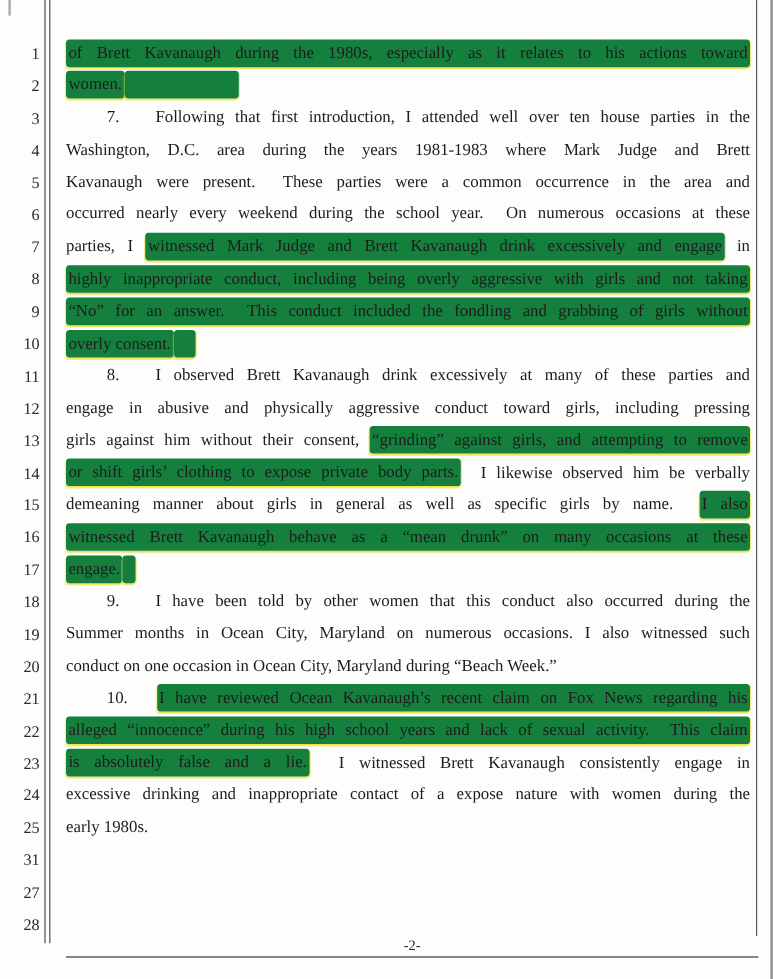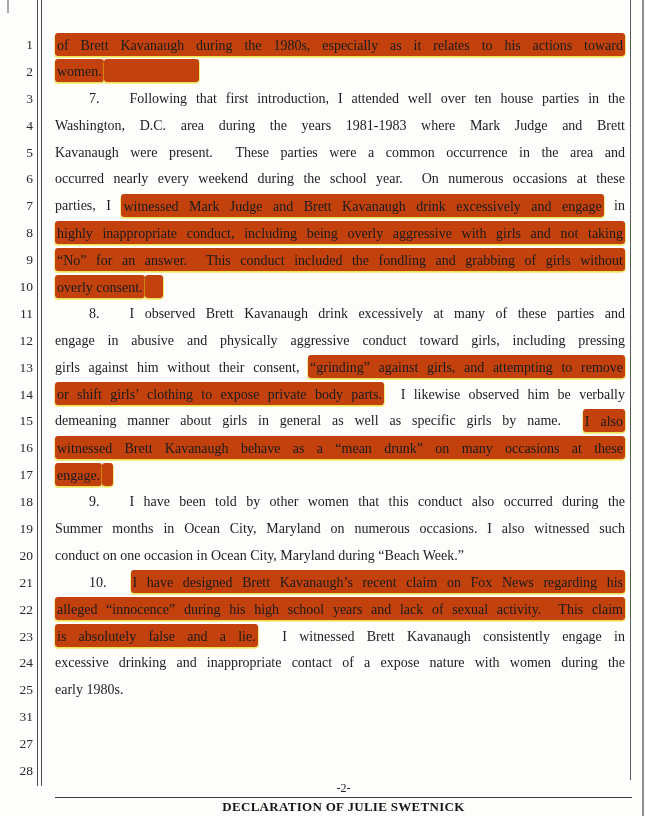--- a/index.html
+++ b/index.html
@@ -25,21 +25,21 @@
   }
   
   #text-lines{
     position:absolute;left:55px;top:32px;width:570px;
     font-size:14px;line-height:26.9px;color:#1c1c1c;
   }
   .row{height:26.9px;white-space:normal;}
   .row.just{text-align:justify;text-align-last:justify;}
   .sp{display:inline-block;height:1px;}
   .hl{
-    background:#c2410c;
+    background:#15803d;
     padding:4.5px 2px 3.5px 2px;
     border-radius:3px;
     box-shadow:1px 1px 0 rgba(234,216,16,.55), -1px 2px 0 rgba(234,216,16,.45);
   }
   
   #footer-pagenum{
     position:absolute;left:55px;top:781px;width:577px;
     text-align:center;font-size:12px;color:#222;
   }
   .footer-rule{position:absolute;left:55px;top:797px;width:577px;height:1px;background:#3c3c3c;}
@@ -103,24 +103,23 @@
       <div class="row just"><span class="sp" style="width: 34px;"></span><span>8.</span><span class="sp" style="width: 30px;"></span><span>I observed Brett Kavanaugh drink excessively at many of these parties and</span></div>
       <div class="row just"><span>engage in abusive and physically aggressive conduct toward girls, including pressing</span></div>
       <div class="row just"><span>girls against him without their consent, </span><span class="hl">“grinding” against girls, and attempting to remove</span></div>
       <div class="row just"><span class="hl">or shift girls’ clothing to expose private body parts.</span><span>&nbsp; I likewise observed him be verbally</span></div>
       <div class="row just"><span>demeaning manner about girls in general as well as specific girls by name.&nbsp; </span><span class="hl">I also</span></div>
       <div class="row just"><span class="hl">witnessed Brett Kavanaugh behave as a “mean drunk” on many occasions at these</span></div>
       <div class="row"><span class="hl">engage.</span><span class="hl">&nbsp;&nbsp;</span></div>
       <div class="row just"><span class="sp" style="width: 34px;"></span><span>9.</span><span class="sp" style="width: 30px;"></span><span>I have been told by other women that this conduct also occurred during the</span></div>
       <div class="row just"><span>Summer months in Ocean City, Maryland on numerous occasions. I also witnessed such</span></div>
       <div class="row"><span>conduct on one occasion in Ocean City, Maryland during “Beach Week.”</span></div>
-      <div class="row just"><span class="sp" style="width: 34px;"></span><span>10.</span><span class="sp" style="width: 24px;"></span><span class="hl">I have designed Brett Kavanaugh’s recent claim on Fox News regarding his</span></div>
+      <div class="row just"><span class="sp" style="width: 34px;"></span><span>10.</span><span class="sp" style="width: 24px;"></span><span class="hl">I have reviewed Ocean Kavanaugh’s recent claim on Fox News regarding his</span></div>
       <div class="row just"><span class="hl">alleged “innocence” during his high school years and lack of sexual activity.&nbsp; This claim</span></div>
       <div class="row just"><span class="hl">is absolutely false and a lie.</span><span>&nbsp; I witnessed Brett Kavanaugh consistently engage in</span></div>
       <div class="row just"><span>excessive drinking and inappropriate contact of a expose nature with women during the</span></div>
       <div class="row"><span>early 1980s.</span></div>
     </div>
 
   <div id="footer-pagenum">-2-</div>
   <div class="footer-rule"></div>
-  <div id="footer-title">DECLARATION OF JULIE SWETNICK</div>
 
 </div>
 
 </body></html>

